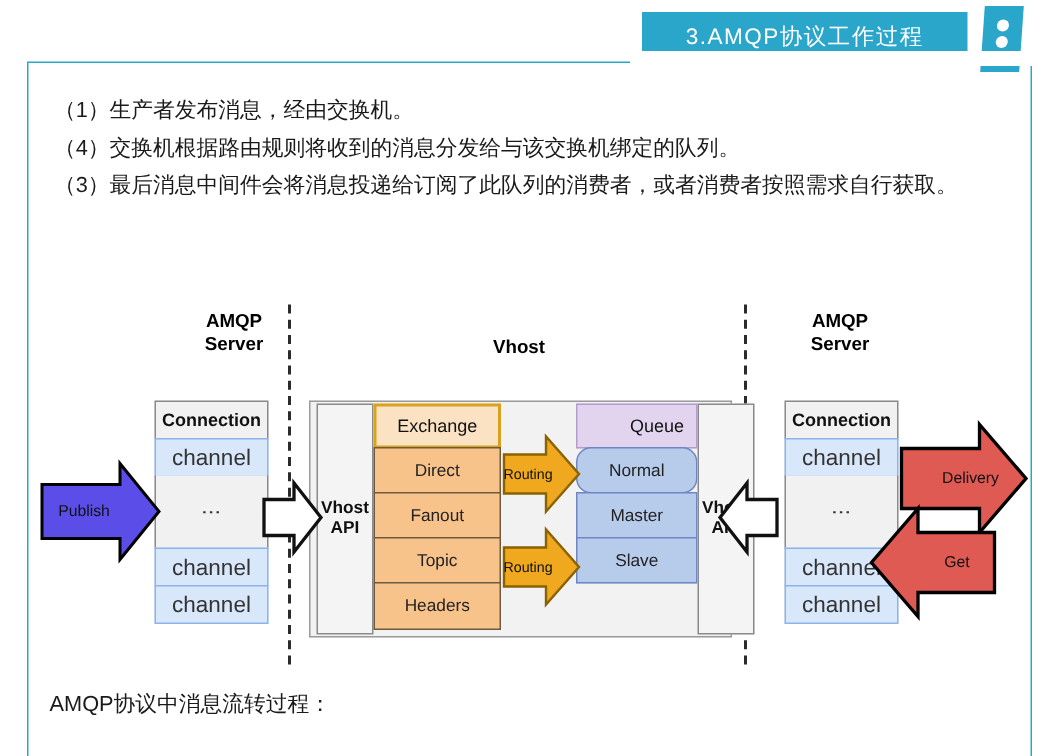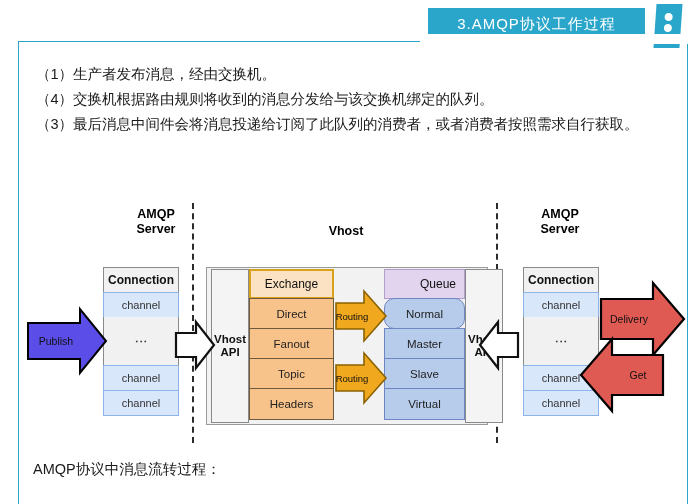--- a/index.html
+++ b/index.html
@@ -77,21 +77,21 @@
   .conn-box{
     box-sizing:border-box;width:100%;
     border:1.5px solid #8a8a8a;background:#f1f1f1;
     display:flex;align-items:center;justify-content:center;
     font-weight:bold;font-size:12px;color:#111;
   }
   .chan-box{
     box-sizing:border-box;width:100%;
     border:1.5px solid #8cb4e8;background:#d9e7fb;
     display:flex;align-items:center;justify-content:center;
-    font-size:11px;color:#333;
+    font-size:15px;color:#333;
   }
   .dots-box{
     box-sizing:border-box;width:100%;
     border:1.5px solid #8a8a8a;border-top:none;border-bottom:none;
     background:#f1f1f1;
     display:flex;align-items:center;justify-content:center;
     font-size:13px;color:#333;letter-spacing:0;
     writing-mode:vertical-rl;
   }
 
@@ -198,21 +198,20 @@
     <div class="ex-item" style="height:31px;margin-top:-1px;">Fanout</div>
     <div class="ex-item" style="height:31px;margin-top:-1px;">Topic</div>
     <div class="ex-item" style="height:32px;margin-top:-1px;">Headers</div>
   </div>
 
   <div class="stack" style="left:366px;top:74px;width:81px;">
     <div class="stack-head q-head" style="height:30px;">Queue</div>
     <div class="q-item" style="height:31px;margin-top:-1px;border-radius:10px;">Normal</div>
     <div class="q-item" style="height:31px;margin-top:-1px;">Master</div>
     <div class="q-item" style="height:31px;margin-top:-1px;">Slave</div>
-    <div class="q-item" style="height:32px;margin-top:-1px;">Virtual</div>
   </div>
 
   <div class="vhost-api" style="left:447px;top:74px;width:38px;height:154px;">
     <span>Vhost</span>
     <span>API</span>
   </div>
 
   <div class="conn-col" style="left:505px;top:72px;width:76px;">
     <div class="conn-box" style="height:26px;">Connection</div>
     <div class="chan-box" style="height:26px;margin-top:-1px;">channel</div>
@@ -248,16 +247,16 @@
     </g>
 
     <g>
       <path d="M645,160 L594,160 L594,144 L563,180 L594,216 L594,200 L645,200 Z" fill="#e05a54" stroke="#000000" stroke-width="2.2" stroke-linejoin="miter"></path>
     </g>
   </svg>
 
   <div class="arrow-label" style="left:12px;top:138px;width:52px;height:16px;">Publish</div>
   <div class="arrow-label" style="left:318px;top:113px;width:32px;height:16px;font-size:9.5px;">Routing</div>
   <div class="arrow-label" style="left:318px;top:175px;width:32px;height:16px;font-size:9.5px;">Routing</div>
-  <div class="arrow-label" style="left:586px;top:116px;width:50px;height:16px;">Delivery</div>
+  <div class="arrow-label" style="left:604px;top:116px;width:50px;height:16px;">Delivery</div>
   <div class="arrow-label" style="left:598px;top:172px;width:44px;height:16px;">Get</div>
 
 </div>
 
 </body></html>

